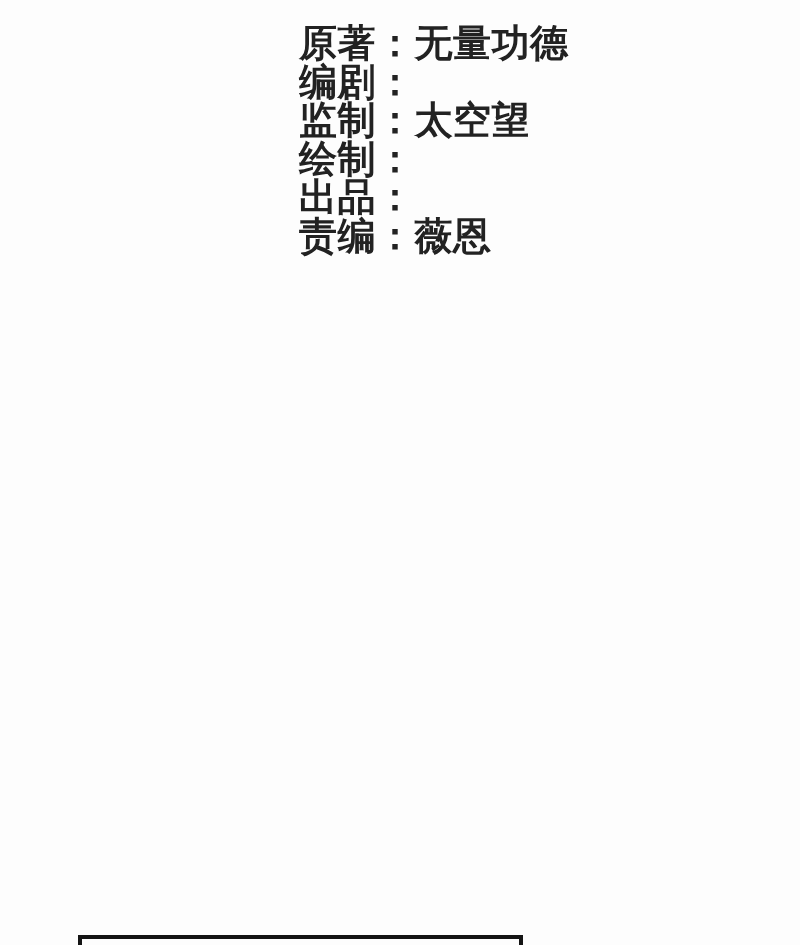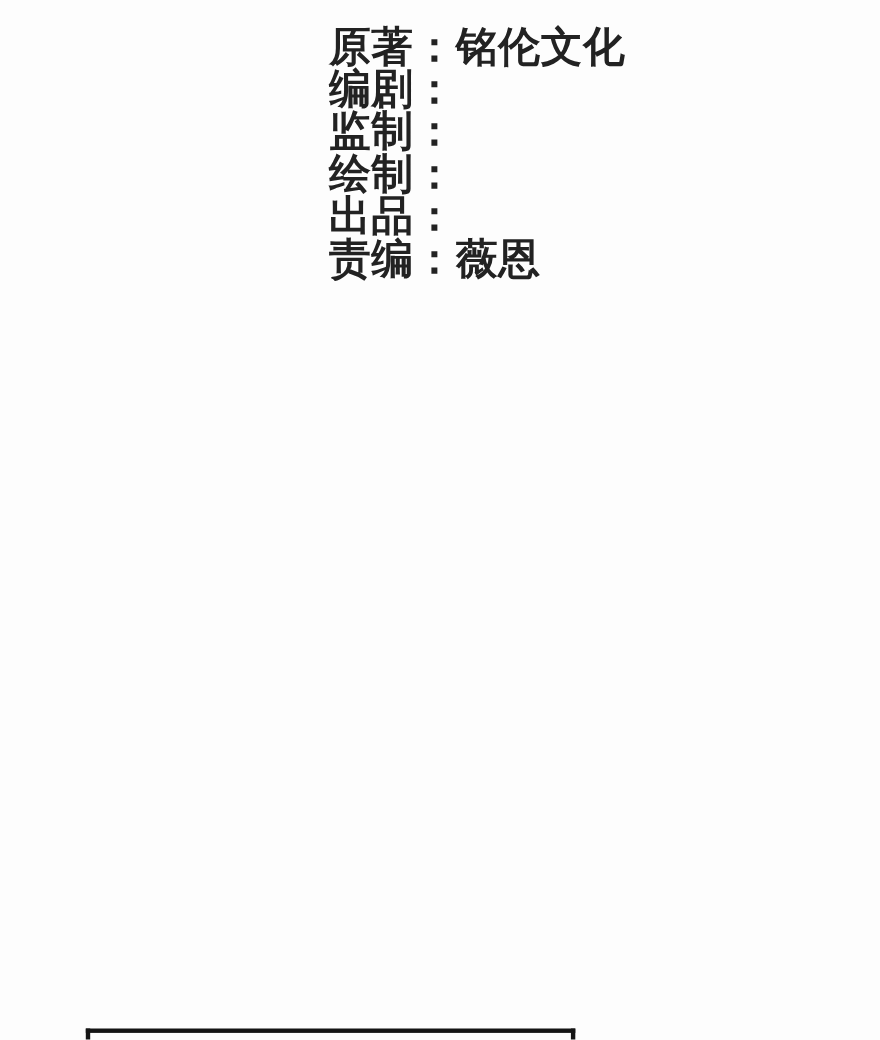--- a/index.html
+++ b/index.html
@@ -45,31 +45,32 @@
   }
 </style>
 </head>
 <body>
 
 <div class="credits-block">
 
   <div class="credit-row">
     <span class="credit-label">原著</span>
       <span class="credit-colon">：</span>
-      <span class="credit-value">铭伦文化</span>
+      <span class="credit-value">无量功德</span>
   </div>
 
   <div class="credit-row">
     <span class="credit-label">编剧</span>
       <span class="credit-colon">：</span>
   </div>
 
   <div class="credit-row">
     <span class="credit-label">监制</span>
       <span class="credit-colon">：</span>
+      <span class="credit-value">太空望</span>
   </div>
 
   <div class="credit-row">
     <span class="credit-label">绘制</span>
       <span class="credit-colon">：</span>
   </div>
 
   <div class="credit-row">
     <span class="credit-label">出品</span>
       <span class="credit-colon">：</span>

